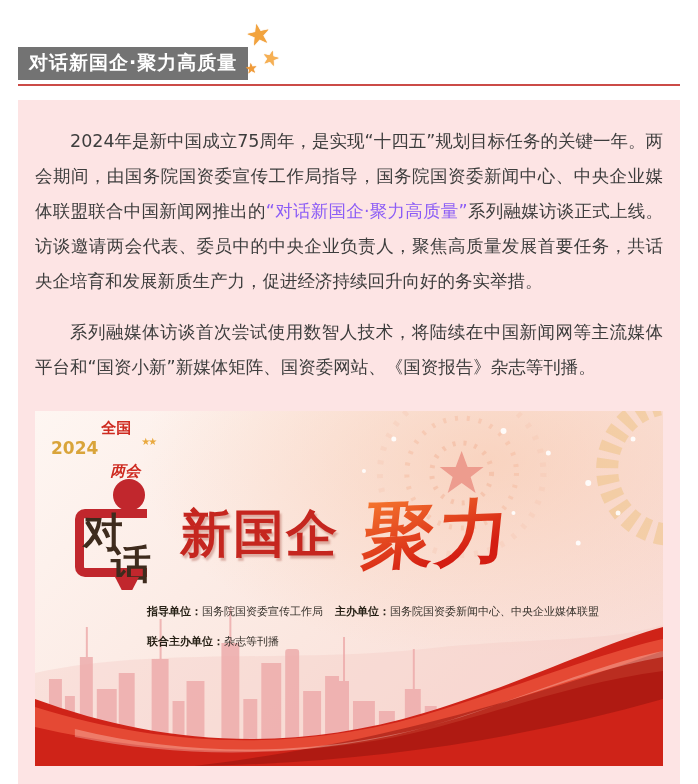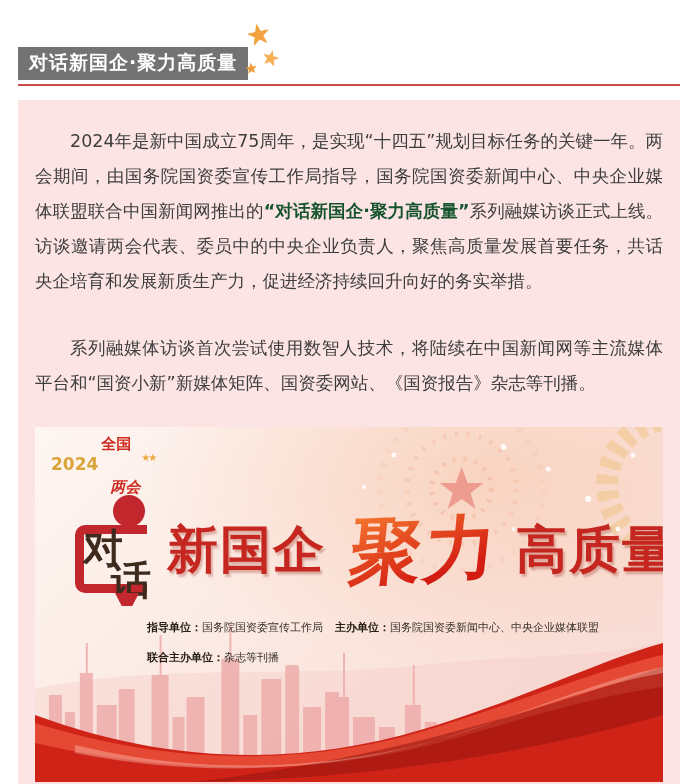--- a/index.html
+++ b/index.html
@@ -18,22 +18,22 @@
   .hdr-star.s2 { left:262px; top:46px; font-size:20px; transform:rotate(14deg); color:#f6b053; }
   .hdr-star.s3 { left:245px; top:60px; font-size:14px; transform:rotate(-6deg); color:#f09b3a; }
   .red-line { height:2px; background:#cb4b47; margin:4px 18px 0; }
 
   
   .card { margin:14px 18px 0; background:#fde4e4; padding:24px 17px 26px; }
   .card p {
     font-size:17.5px; line-height:35px; color:#3d3d3d;
     text-indent:2em; text-align:justify;
   }
-  .card p + p { margin-top:32px; }
-  .p-bold { font-weight:bold; color:#14532d; }
+  .card p + p { margin-top:16px; }
+  .p-bold { font-weight:normal; color:#8b5cf6; }
 
   
   .poster { position:relative; width:628px; height:355px; margin-top:26px; overflow:hidden;
     background:linear-gradient(135deg,#fef6f2 0%,#fbe7e0 50%,#f8d9d3 100%); }
   .poster-bg { position:absolute; left:0; top:0; width:100%; height:100%; }
 
   .poster-logo { position:absolute; left:16px; top:10px; display:flex; align-items:center; z-index:2; }
   .logo-year { color:#d9a43a; font-size:17px; font-weight:bold; margin-right:3px; margin-bottom:4px; }
   .logo-stack { display:flex; flex-direction:column; color:#ce2a20; font-weight:900; font-size:15px; line-height:15px;gap:28px; }
   .logo-stack .l2 { margin-left:9px;font-style:italic; }
@@ -46,21 +46,21 @@
     border:9px solid #c1272d; border-right:none; border-radius:10px 0 0 10px; }
   .bubble-circle { position:absolute; left:40px; top:0; width:32px; height:32px; background:#c1272d; border-radius:50%; }
   .bubble-tab { position:absolute; left:42px; top:98px; width:24px; height:13px; background:#c1272d;
     clip-path:polygon(0 0,100% 0,72% 100%,28% 100%); }
   .bubble-char { position:absolute; font-weight:900; color:#3e2b1d; }
   .bubble-char.c1 { left:10px; top:26px; font-size:40px; }
   .bubble-char.c2 { left:38px; top:58px; font-size:40px; }
 
   .t-word { font-weight:900; color:#c5261f; letter-spacing:2px;
     text-shadow:2px 3px 2px rgba(140,25,12,.28); white-space:nowrap; }
-  .t-w1 { font-size:51px; margin-left:2px; }
+  .t-w1 { font-size:51px; margin-left:15px; }
   .t-w2 { font-size:72px; margin-left:24px; margin-right:18px;
     transform:skewX(-8deg) rotate(-2deg);
     background:linear-gradient(160deg,#f4742e 10%,#d41d12 70%);
     -webkit-background-clip:text; background-clip:text;
     color:transparent; -webkit-text-fill-color:transparent;
     text-shadow:none; }
   .t-w3 { font-size:51px; }
 
   .poster-credits { position:absolute; left:112px; top:194px; z-index:2;
     display:grid; grid-template-columns:172px auto; row-gap:7px; column-gap:0;
@@ -160,21 +160,20 @@
     <div class="poster-title">
       <span class="bubble">
         <span class="bubble-circle"></span>
         <span class="bubble-frame"></span>
         <span class="bubble-char c1">对</span>
         <span class="bubble-char c2">话</span>
         <span class="bubble-tab"></span>
       </span>
       <span class="t-word t-w1">新国企</span>
       <span class="t-word t-w2">聚力</span>
-      <span class="t-word t-w3">高质量</span>
     </div>
 
     <div class="poster-credits">
       <div>
         <span class="credit-label">指导单位：</span><span>国务院国资委宣传工作局</span>
       </div>
       <div>
         <span class="credit-label">主办单位：</span><span>国务院国资委新闻中心、中央企业媒体联盟</span>
       </div>
       <div>

